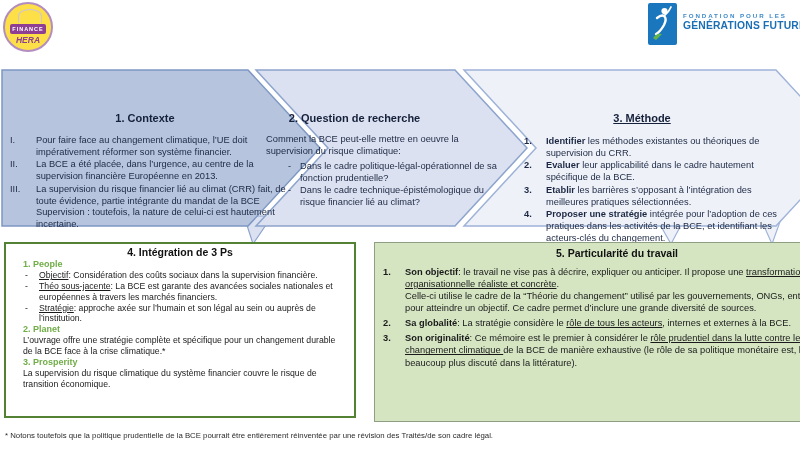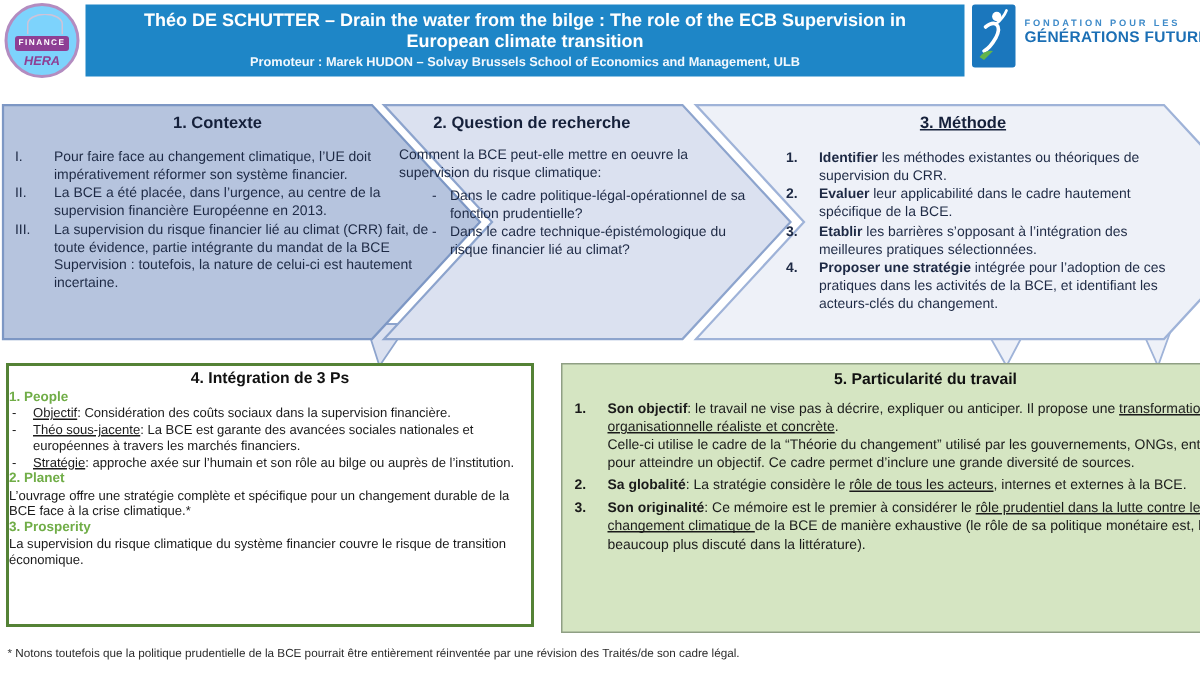--- a/index.html
+++ b/index.html
@@ -7,48 +7,48 @@
          font-family:"Liberation Sans",sans-serif;}
 
   
   .header{position:absolute;left:57px;top:3px;width:586px;height:48px;background:#1e86c7;
           color:#fff;text-align:center;box-sizing:border-box;padding-top:3px;}
   .header-title{font-weight:bold;font-size:12px;line-height:14px;padding:0 14px;}
   .header-sub{font-weight:bold;font-size:8.5px;margin-top:2px;color:#f2f8fd;}
 
   
   .hera{position:absolute;left:3px;top:2px;width:50px;height:50px;border-radius:50%;
-        background:#7dd3fc;border:2px solid #b38cc0;box-sizing:border-box;}
+        background:#fde047;border:2px solid #b38cc0;box-sizing:border-box;}
   .hera-sketch{position:absolute;left:13px;top:5px;width:22px;height:13px;border-radius:50% 50% 0 0;
         border:1px solid #cfc3d8;border-bottom:none;}
   .hera-band{position:absolute;left:5px;top:20px;right:5px;height:10px;background:#8e3f94;
         border-radius:2px;color:#fff;font-size:5.5px;font-weight:bold;letter-spacing:1px;
         text-align:center;line-height:10px;}
   .hera-name{position:absolute;left:0;top:31px;width:100%;text-align:center;color:#8e3f94;
         font-size:8.5px;font-weight:bold;font-style:italic;}
 
   
   .fgf{position:absolute;left:648px;top:3px;display:flex;}
   .fgf-box{width:29px;height:42px;background:#1b77bd;border-radius:2px;flex:none;}
   .fgf-text{margin-left:6px;padding-top:9px;white-space:nowrap;}
   .fgf-l1{font-size:6.2px;font-weight:bold;letter-spacing:1.9px;color:#3f8bc9;}
   .fgf-l2{font-size:10.3px;font-weight:bold;color:#1b6fb5;letter-spacing:0.2px;margin-top:1px;}
 
   
   .chevband{position:absolute;left:0;top:60px;}
-  .chevtext{position:absolute;color:#1d2944;}
+  .chevtext{position:absolute;color:#1d2944;margin-top:36px;}
   .chev-title{font-weight:bold;font-size:11px;text-align:center;color:#15203a;}
   .chevlist .row{display:flex;line-height:1.26;margin-bottom:1px;}
   .chevlist .num{flex:none;}
   .chevlist .txt{flex:1;}
   .fs93{font-size:9.3px;}
 
   
   .box4{position:absolute;left:4px;top:242px;width:352px;height:176px;background:#fff;
-        border:2px solid #548235;box-sizing:border-box;padding:2px 0;color:#1a1a1a;}
+        border:2px solid #548235;box-sizing:border-box;padding:2px 17px;color:#1a1a1a;}
   .box4-title{text-align:center;font-weight:bold;font-size:10.5px;color:#111;margin-bottom:1px;}
   .b4-head{color:#70ad47;font-weight:bold;font-size:9px;line-height:1.25;}
   .b4-row{display:flex;font-size:8.7px;line-height:1.24;}
   .b4-dash{flex:none;width:14px;padding-left:2px;}
   .b4-txt{flex:1;}
   .b4-body{font-size:8.7px;line-height:1.24;}
   .u{text-decoration:underline;}
 
   
   .box5{position:absolute;left:374px;top:242px;width:486px;height:180px;background:#d5e5c2;
@@ -64,24 +64,20 @@
 <body>
 
 <div class="slide">
 
   <div class="hera">
     <div class="hera-sketch"></div>
     <div class="hera-band">FINANCE</div>
     <div class="hera-name">HERA</div>
   </div>
 
-  <div class="header">
-    <div class="header-title">Théo DE SCHUTTER – Drain the water from the bilge : The role of the ECB Supervision in European climate transition</div>
-    <div class="header-sub">Promoteur : Marek HUDON – Solvay Brussels School of Economics and Management, ULB</div>
-  </div>
 
   <div class="fgf">
     <div class="fgf-box">
       <svg width="29" height="42" viewBox="0 0 29 42">
         <circle cx="16.5" cy="8" r="3.1" fill="#ffffff"></circle>
         <path d="M9,15 Q14,11 16.5,13.5 Q19,16 16,22 Q12,29 8,31" stroke="#ffffff" stroke-width="2.4" fill="none" stroke-linecap="round"></path>
         <path d="M16,13 Q21,9 23,4" stroke="#ffffff" stroke-width="1.8" fill="none" stroke-linecap="round"></path>
         <path d="M5,35 Q9,30 14,31 L8,37 Z" fill="#63b54b"></path>
       </svg>
     </div>
@@ -155,21 +151,21 @@
     <div class="b4-row">
       <div class="b4-dash">-</div>
       <div class="b4-txt"><span class="u">Objectif</span><span>: Considération des coûts sociaux dans la supervision financière.</span></div>
     </div>
     <div class="b4-row">
       <div class="b4-dash">-</div>
       <div class="b4-txt"><span class="u">Théo sous-jacente</span><span>: La BCE est garante des avancées sociales nationales et européennes à travers les marchés financiers.</span></div>
     </div>
     <div class="b4-row">
       <div class="b4-dash">-</div>
-      <div class="b4-txt"><span class="u">Stratégie</span><span>: approche axée sur l’humain et son rôle au bilge ou auprès de l’institution.</span></div>
+      <div class="b4-txt"><span class="u">Stratégie</span><span>: approche axée sur l’humain et son légal au sein ou auprès de l’institution.</span></div>
     </div>
     <div class="b4-head">2. Planet</div>
     <div class="b4-body">L’ouvrage offre une stratégie complète et spécifique pour un changement durable de la BCE face à la crise climatique.*</div>
     <div class="b4-head">3. Prosperity</div>
     <div class="b4-body">La supervision du risque climatique du système financier couvre le risque de transition économique.</div>
   </div>
 
   <div class="box5">
     <div class="box5-title">5. Particularité du travail</div>
     <div class="b5-row">

